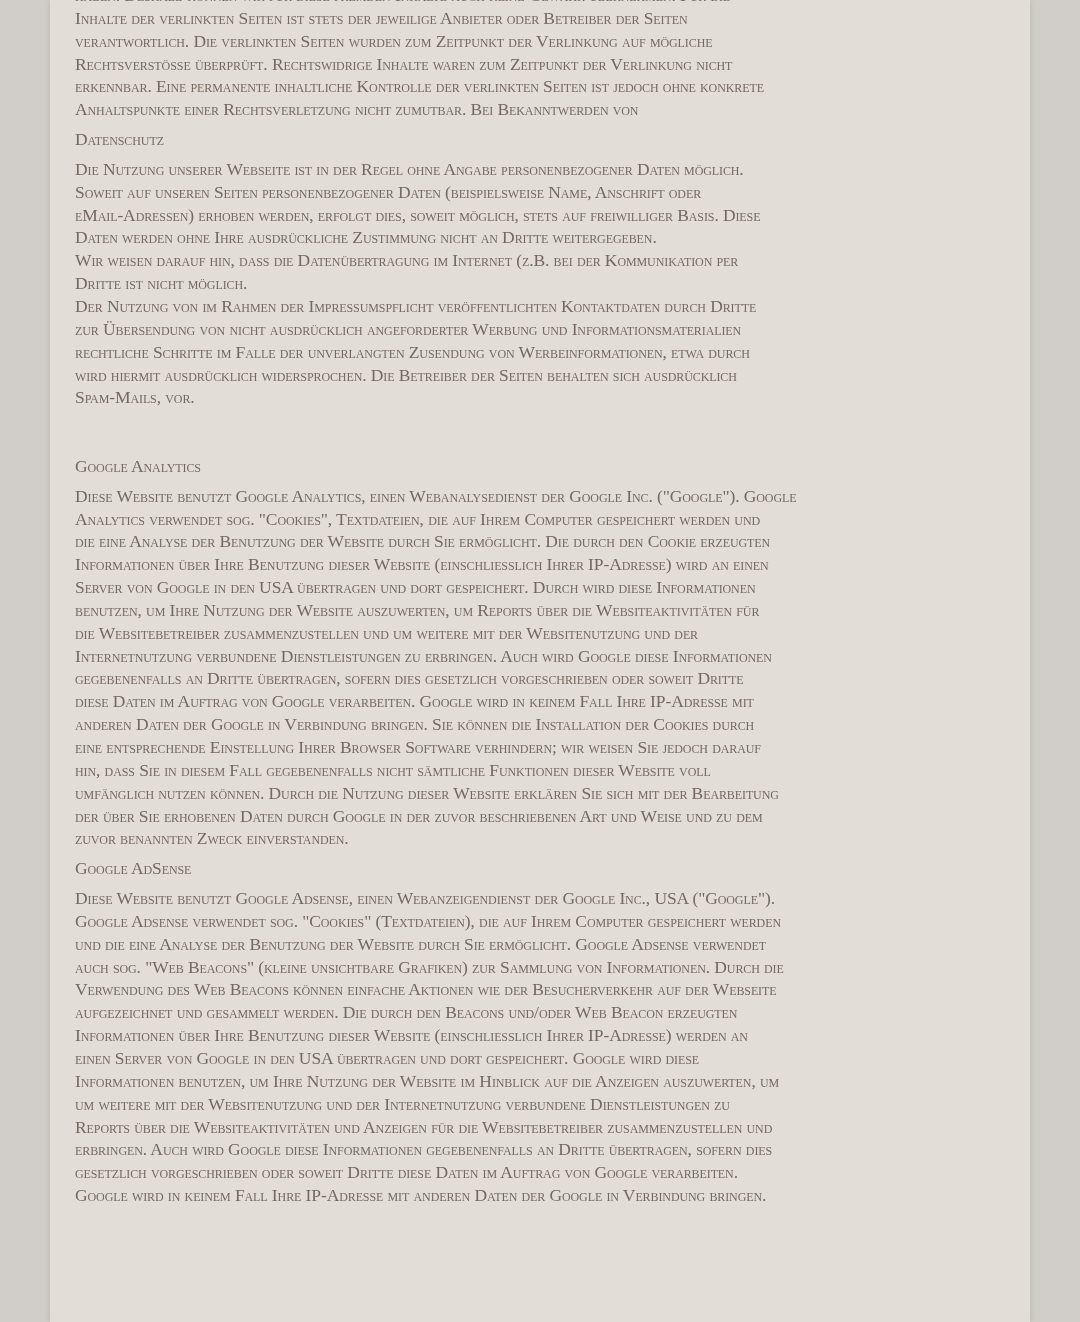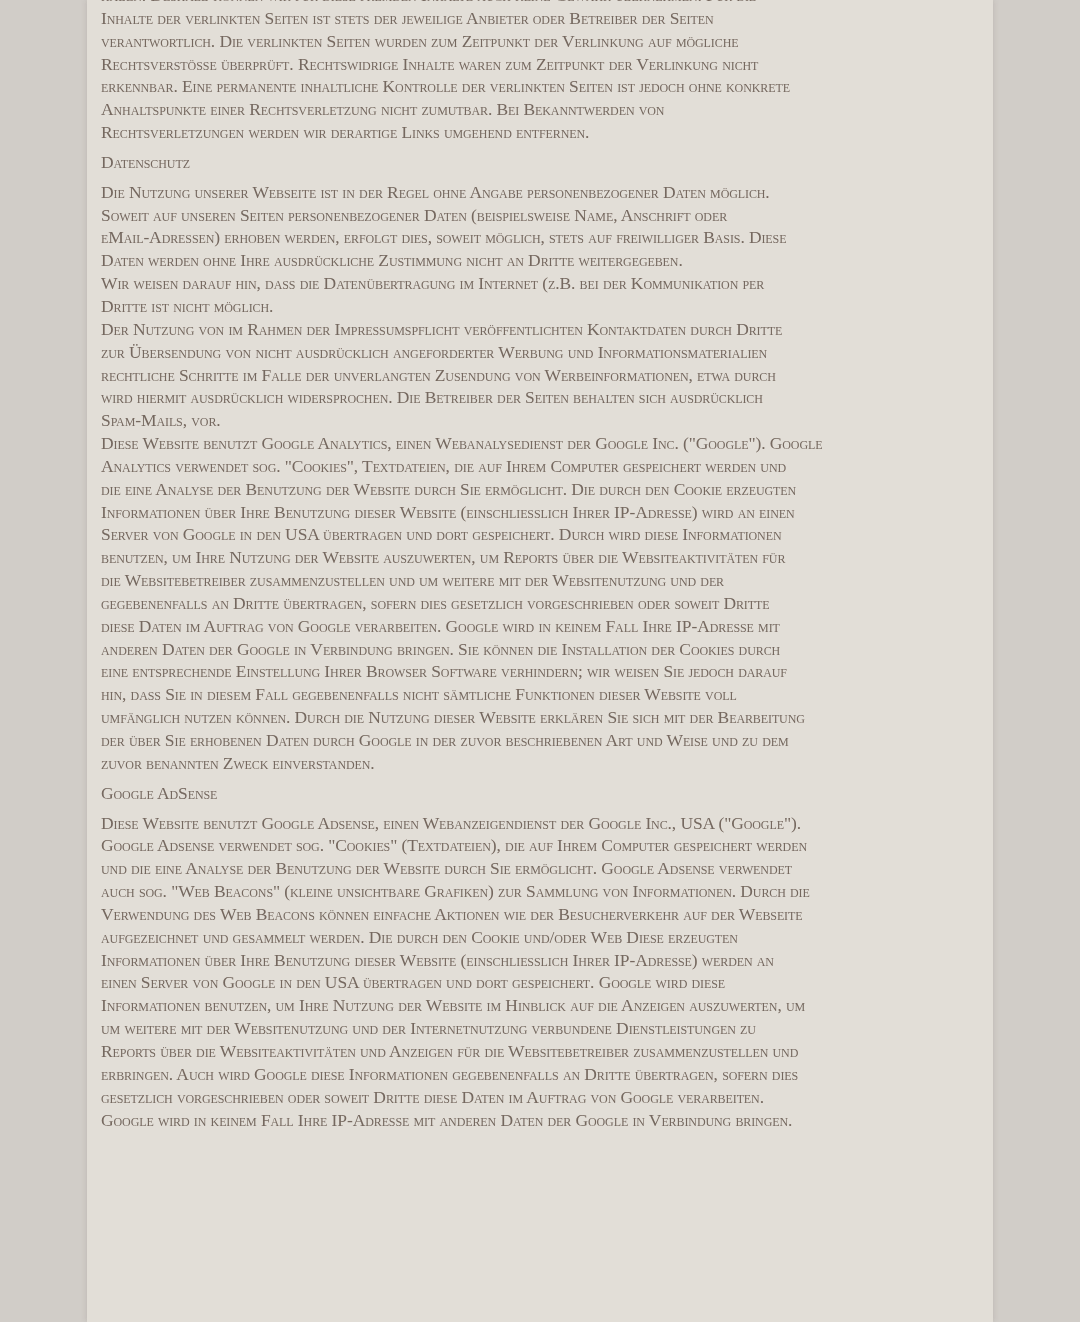--- a/index.html
+++ b/index.html
@@ -7,25 +7,25 @@
     --content-bg:#e2ded7;
     --text-color:#75685f;
   }
   *{margin:0;padding:0;box-sizing:border-box;}
   html,body{width:1080px;height:1322px;overflow:hidden;}
   body{
     background:var(--page-bg);
     font-family:"Liberation Serif","DejaVu Serif",serif;
   }
   .content{
-    width:906px;
+    width:980px;
     height:1322px;
     margin:0 auto;
     background:var(--content-bg);
-    padding:0 18px 0 14px;
+    padding:0 18px 0 25px;
     overflow:hidden;
     box-shadow:0 0 6px rgba(90,80,70,0.18);
   }
   .text-flow{
     margin-top:-16px;
     color:var(--text-color);
     font-size:17.5px;
     line-height:22.85px;
     font-variant:small-caps;
     font-variant-caps:small-caps;
@@ -47,67 +47,68 @@
 <div class="content">
   <div class="text-flow">
 
     <p class="para">
         <span class="line">haben. Deshalb können wir für diese fremden Inhalte auch keine Gewähr übernehmen. Für die</span>
         <span class="line">Inhalte der verlinkten Seiten ist stets der jeweilige Anbieter oder Betreiber der Seiten</span>
         <span class="line">verantwortlich. Die verlinkten Seiten wurden zum Zeitpunkt der Verlinkung auf mögliche</span>
         <span class="line">Rechtsverstöße überprüft. Rechtswidrige Inhalte waren zum Zeitpunkt der Verlinkung nicht</span>
         <span class="line">erkennbar. Eine permanente inhaltliche Kontrolle der verlinkten Seiten ist jedoch ohne konkrete</span>
         <span class="line">Anhaltspunkte einer Rechtsverletzung nicht zumutbar. Bei Bekanntwerden von</span>
-        <span class="line">Rechtsverletzungen werden wir derartige Links umgehend entfernen.</span>
       </p>
 
     <h2 class="heading">Datenschutz</h2>
 
     <p class="para">
         <span class="line">Die Nutzung unserer Webseite ist in der Regel ohne Angabe personenbezogener Daten möglich.</span>
         <span class="line">Soweit auf unseren Seiten personenbezogener Daten (beispielsweise Name, Anschrift oder</span>
         <span class="line">eMail-Adressen) erhoben werden, erfolgt dies, soweit möglich, stets auf freiwilliger Basis. Diese</span>
         <span class="line">Daten werden ohne Ihre ausdrückliche Zustimmung nicht an Dritte weitergegeben.</span>
         <span class="line">Wir weisen darauf hin, dass die Datenübertragung im Internet (z.B. bei der Kommunikation per</span>
         <span class="line">Dritte ist nicht möglich.</span>
         <span class="line">Der Nutzung von im Rahmen der Impressumspflicht veröffentlichten Kontaktdaten durch Dritte</span>
         <span class="line">zur Übersendung von nicht ausdrücklich angeforderter Werbung und Informationsmaterialien</span>
         <span class="line">rechtliche Schritte im Falle der unverlangten Zusendung von Werbeinformationen, etwa durch</span>
         <span class="line">wird hiermit ausdrücklich widersprochen. Die Betreiber der Seiten behalten sich ausdrücklich</span>
         <span class="line">Spam-Mails, vor.</span>
       </p>
 
+    <h2 class="heading gap-before">Google Analytics</h2>
 
     <p class="para">
         <span class="line">Diese Website benutzt Google Analytics, einen Webanalysedienst der Google Inc. ("Google"). Google</span>
         <span class="line">Analytics verwendet sog. "Cookies", Textdateien, die auf Ihrem Computer gespeichert werden und</span>
         <span class="line">die eine Analyse der Benutzung der Website durch Sie ermöglicht. Die durch den Cookie erzeugten</span>
         <span class="line">Informationen über Ihre Benutzung dieser Website (einschließlich Ihrer IP-Adresse) wird an einen</span>
         <span class="line">Server von Google in den USA übertragen und dort gespeichert. Durch wird diese Informationen</span>
         <span class="line">benutzen, um Ihre Nutzung der Website auszuwerten, um Reports über die Websiteaktivitäten für</span>
         <span class="line">die Websitebetreiber zusammenzustellen und um weitere mit der Websitenutzung und der</span>
+        <span class="line">Internetnutzung verbundene Dienstleistungen zu erbringen. Auch wird Google diese Informationen</span>
         <span class="line">gegebenenfalls an Dritte übertragen, sofern dies gesetzlich vorgeschrieben oder soweit Dritte</span>
         <span class="line">diese Daten im Auftrag von Google verarbeiten. Google wird in keinem Fall Ihre IP-Adresse mit</span>
         <span class="line">anderen Daten der Google in Verbindung bringen. Sie können die Installation der Cookies durch</span>
         <span class="line">eine entsprechende Einstellung Ihrer Browser Software verhindern; wir weisen Sie jedoch darauf</span>
         <span class="line">hin, dass Sie in diesem Fall gegebenenfalls nicht sämtliche Funktionen dieser Website voll</span>
         <span class="line">umfänglich nutzen können. Durch die Nutzung dieser Website erklären Sie sich mit der Bearbeitung</span>
         <span class="line">der über Sie erhobenen Daten durch Google in der zuvor beschriebenen Art und Weise und zu dem</span>
         <span class="line">zuvor benannten Zweck einverstanden.</span>
       </p>
 
     <h2 class="heading">Google AdSense</h2>
 
     <p class="para">
         <span class="line">Diese Website benutzt Google Adsense, einen Webanzeigendienst der Google Inc., USA ("Google").</span>
         <span class="line">Google Adsense verwendet sog. "Cookies" (Textdateien), die auf Ihrem Computer gespeichert werden</span>
         <span class="line">und die eine Analyse der Benutzung der Website durch Sie ermöglicht. Google Adsense verwendet</span>
         <span class="line">auch sog. "Web Beacons" (kleine unsichtbare Grafiken) zur Sammlung von Informationen. Durch die</span>
         <span class="line">Verwendung des Web Beacons können einfache Aktionen wie der Besucherverkehr auf der Webseite</span>
-        <span class="line">aufgezeichnet und gesammelt werden. Die durch den Cookie und/oder Web Diese erzeugten</span>
+        <span class="line">aufgezeichnet und gesammelt werden. Die durch den Beacons und/oder Web Beacon erzeugten</span>
         <span class="line">Informationen über Ihre Benutzung dieser Website (einschließlich Ihrer IP-Adresse) werden an</span>
         <span class="line">einen Server von Google in den USA übertragen und dort gespeichert. Google wird diese</span>
         <span class="line">Informationen benutzen, um Ihre Nutzung der Website im Hinblick auf die Anzeigen auszuwerten, um</span>
         <span class="line">um weitere mit der Websitenutzung und der Internetnutzung verbundene Dienstleistungen zu</span>
         <span class="line">Reports über die Websiteaktivitäten und Anzeigen für die Websitebetreiber zusammenzustellen und</span>
         <span class="line">erbringen. Auch wird Google diese Informationen gegebenenfalls an Dritte übertragen, sofern dies</span>
         <span class="line">gesetzlich vorgeschrieben oder soweit Dritte diese Daten im Auftrag von Google verarbeiten.</span>
         <span class="line">Google wird in keinem Fall Ihre IP-Adresse mit anderen Daten der Google in Verbindung bringen.</span>
       </p>
 

